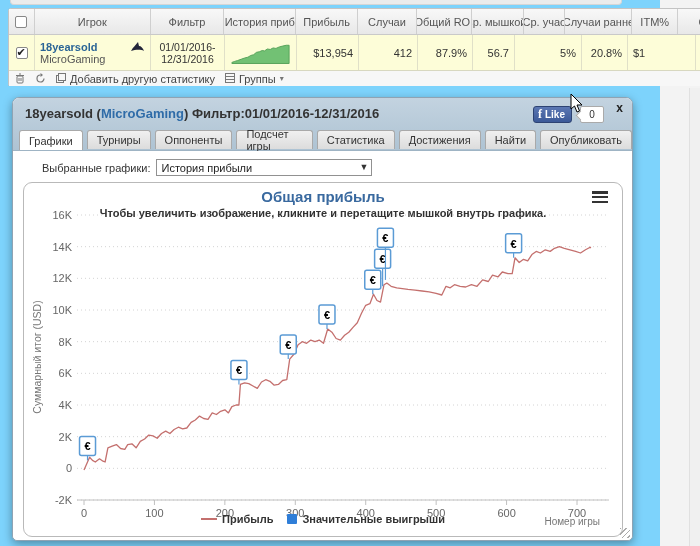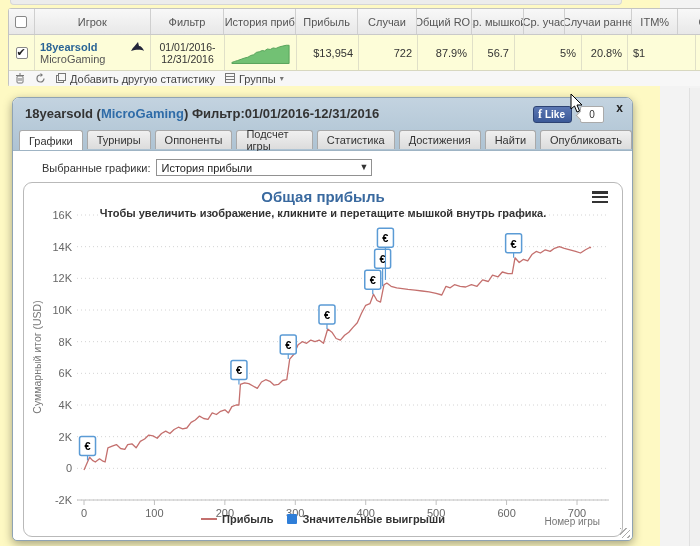--- a/index.html
+++ b/index.html
@@ -1,18 +1,18 @@
 <!DOCTYPE html>
 <html><head>
 <meta charset="utf-8">
 <style>
   * { margin:0; padding:0; box-sizing:border-box; }
   html,body { width:700px; height:546px; overflow:hidden;
     font-family:"Liberation Sans", sans-serif; background:#f3f3f3; }
-  .page { position:relative; width:660px; height:546px; background:#fef9c3; }
+  .page { position:relative; width:660px; height:546px; background:#7dd3fc; }
 
   
   .top-strip { position:absolute; left:10px; top:0; width:612px; height:5px;
     background:#ececec; border:1px solid #d6d6d6; border-top:none;
     border-radius:0 0 4px 4px; }
 
   
   .table-wrap { position:absolute; left:8px; top:8px; width:692px; height:78px;
     overflow:hidden; }
   .stats-table { width:739px; border:1px solid #c3c3c3; background:#fff;
@@ -164,21 +164,21 @@
         <div class="td c2 filter-cell">
           <span>01/01/2016-</span>
           <span>12/31/2016</span>
         </div>
         <div class="td c3" style="justify-content:center;">
           <svg id="spark" width="64" height="26" viewBox="0 0 64 26">
               <polygon points="2.0,22.9 5.0,21.8 8.0,20.9 11.6,19.6 15.2,18.3 18.8,17.4 21.8,15.6 24.8,14.8 27.8,12.3 30.8,11.7 33.8,10.4 36.2,10.8 39.2,8.8 42.2,9.3 45.2,7.7 48.2,8.2 51.8,6.6 55.4,5.7 59.0,4.9 62.0,4.9 62,24 2,24" fill="#72c174" stroke="#55a258"></polygon>
             </svg>
         </div>
         <div class="td c4 num">$13,954</div>
-        <div class="td c5 num">722</div>
+        <div class="td c5 num">412</div>
         <div class="td c6 num">87.9%</div>
         <div class="td c8 num">56.7</div>
         <div class="td c9 num">5%</div>
         <div class="td c10 num">20.8%</div>
         <div class="td c11">$1</div>
       </div>
       <div class="ttoolbar">
         <span class="ticon">
           <svg width="10" height="11" viewBox="0 0 10 11">
               <rect x="2" y="3" width="6" height="7" rx="1" fill="none" stroke="#777"></rect>

